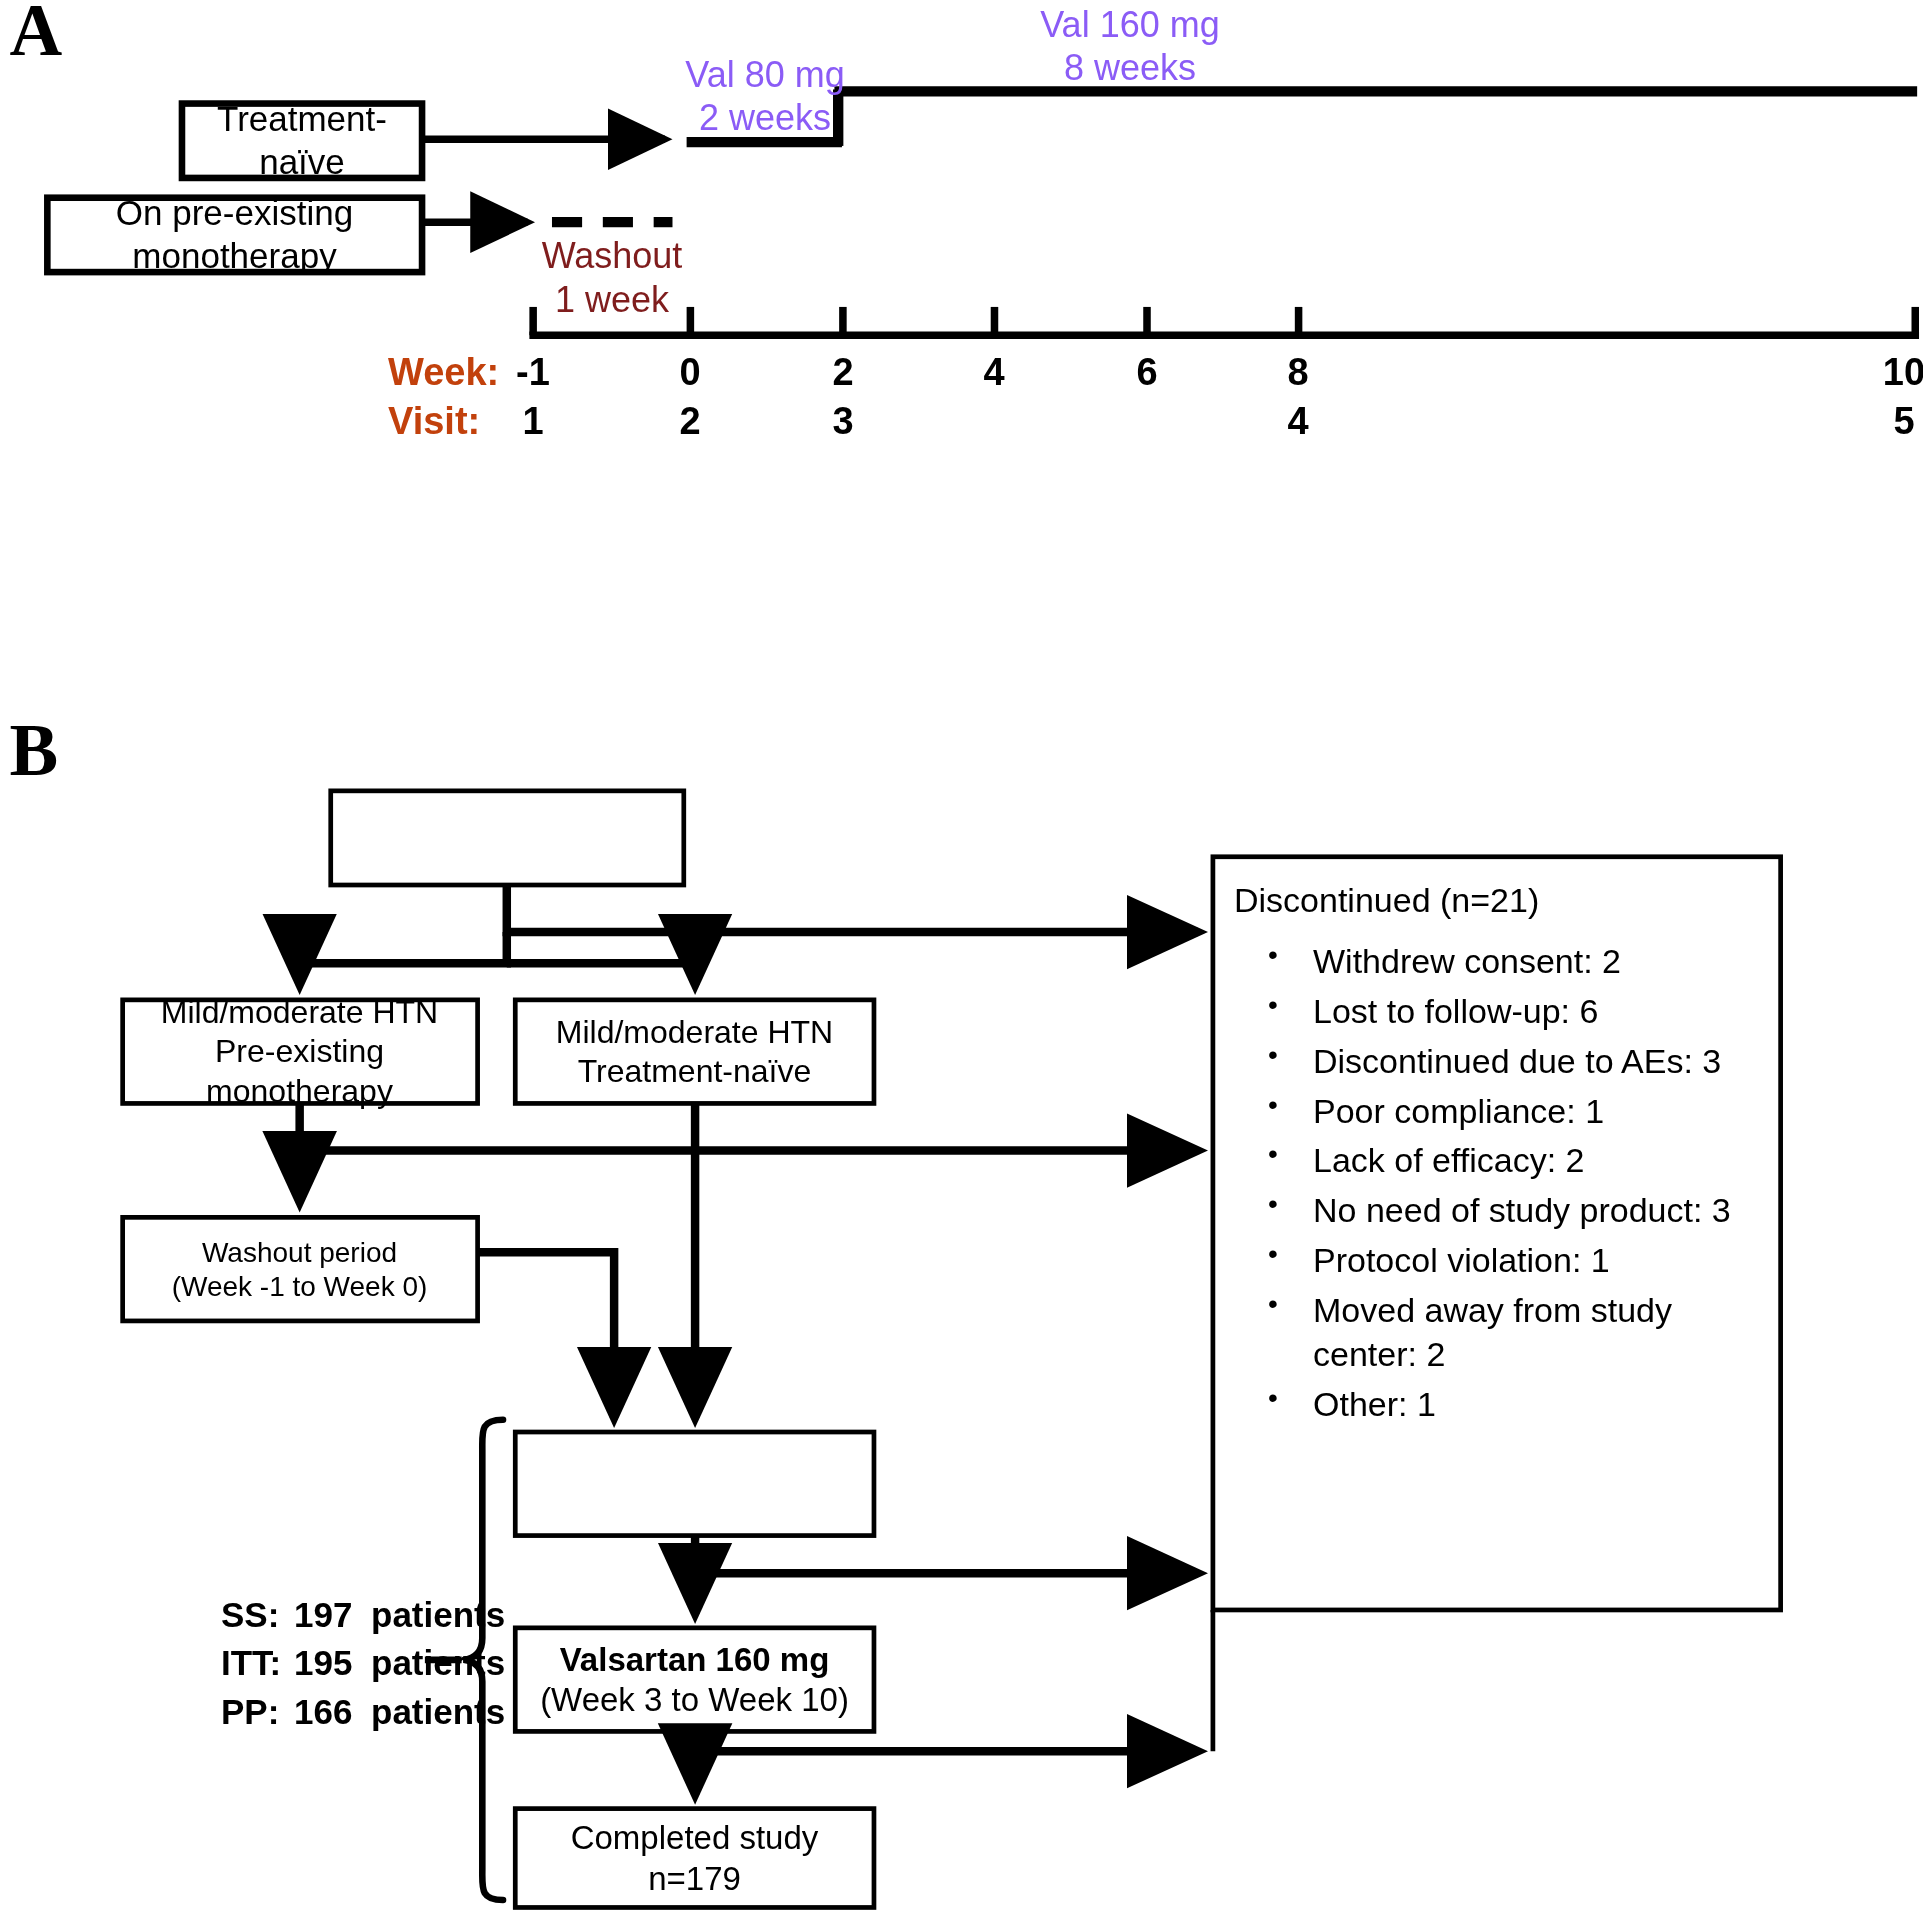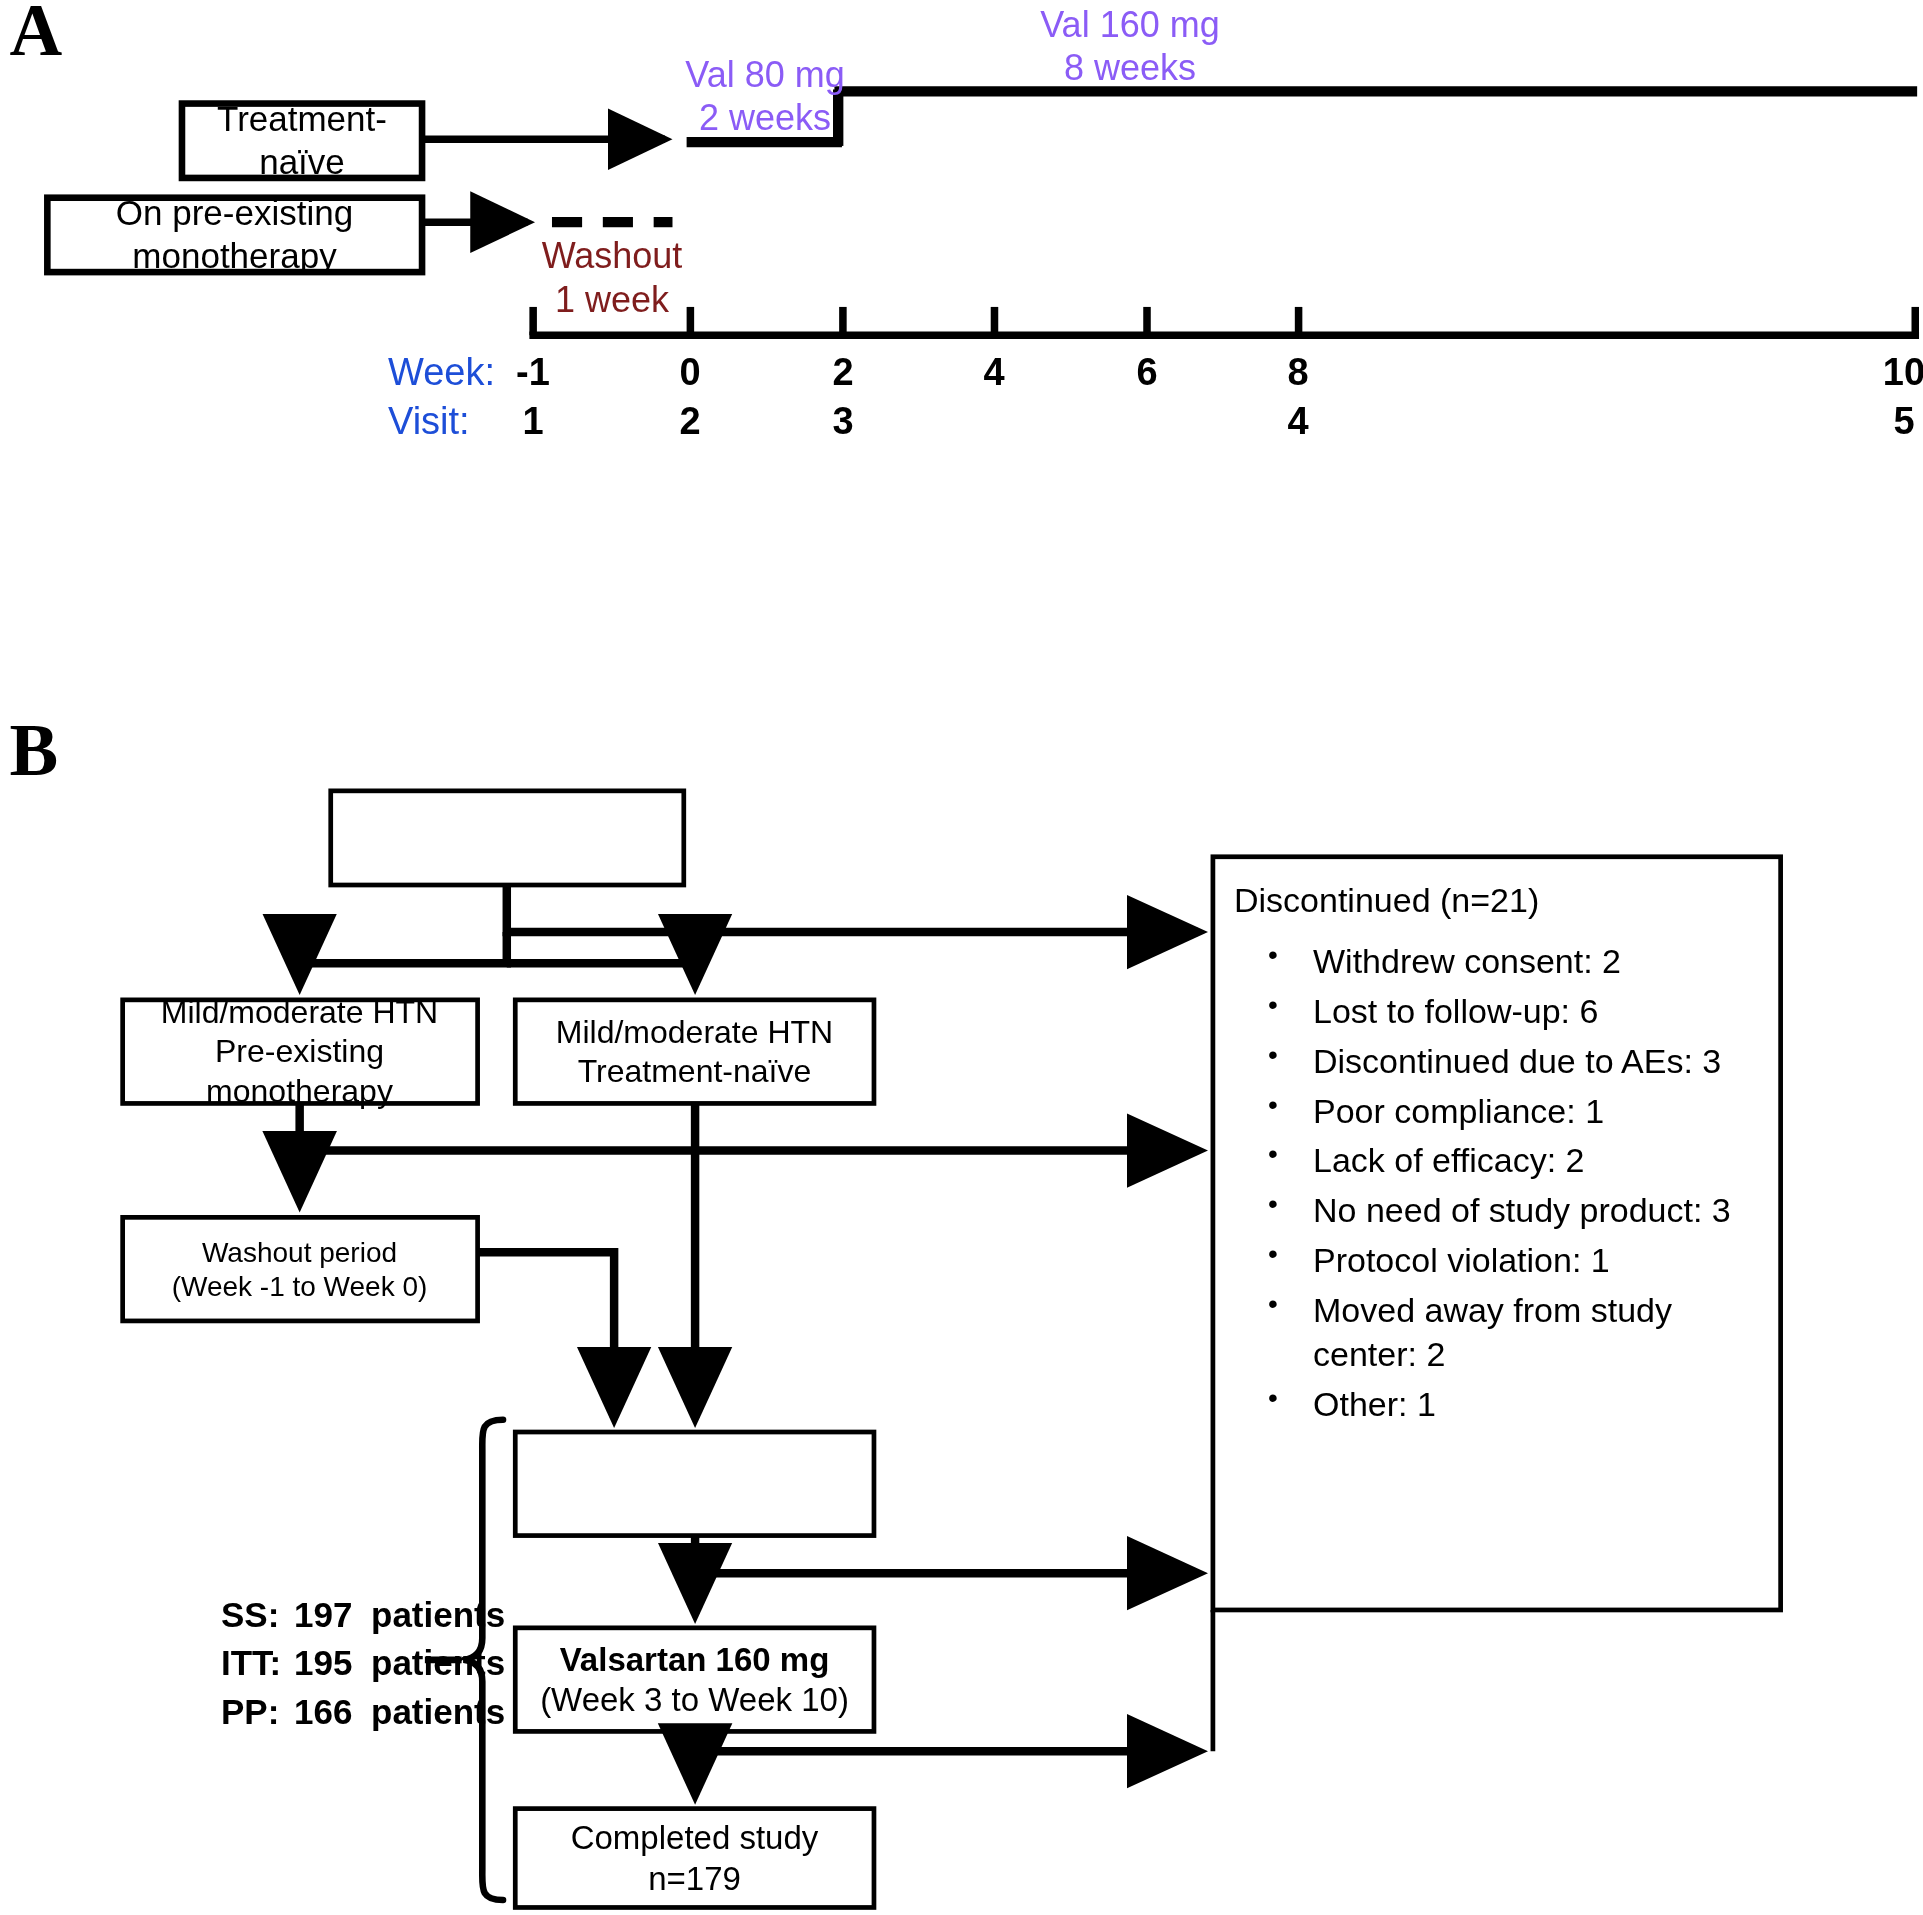--- a/index.html
+++ b/index.html
@@ -70,23 +70,23 @@
     font-weight:bold;
     font-size:35px;
     line-height:1.38;
     color:#000;
     text-align:left;
   }
   .set-lines .lbl{display:inline-block;width:73px;}
   .set-lines .num{display:inline-block;width:77px;}
   .axis-lab{
     position:absolute;
-    font-weight:normal;
+    font-weight:bold;
     font-size:38px;
-    color:#1d4ed8;
+    color:#c2410c;
   }
   .tick-lab{
     position:absolute;
     font-weight:bold;
     font-size:38px;
     color:#000;
     text-align:center;
     transform:translateX(-50%);
   }
   .tl-cap{

